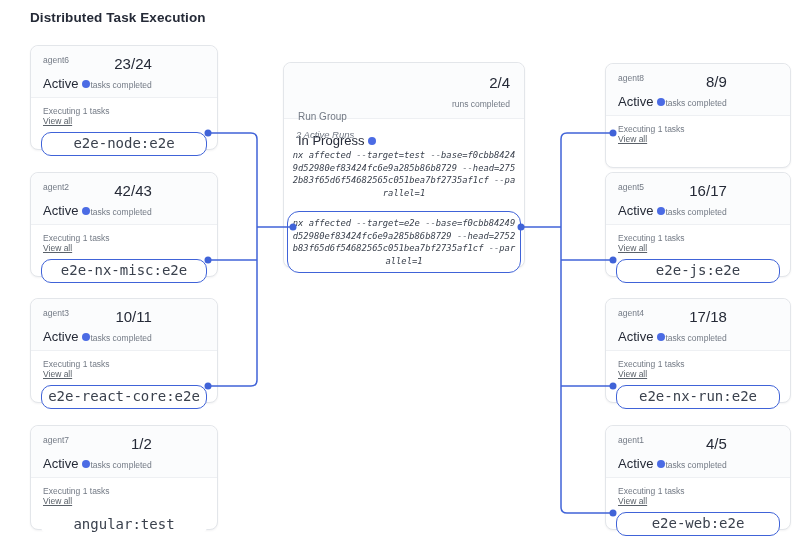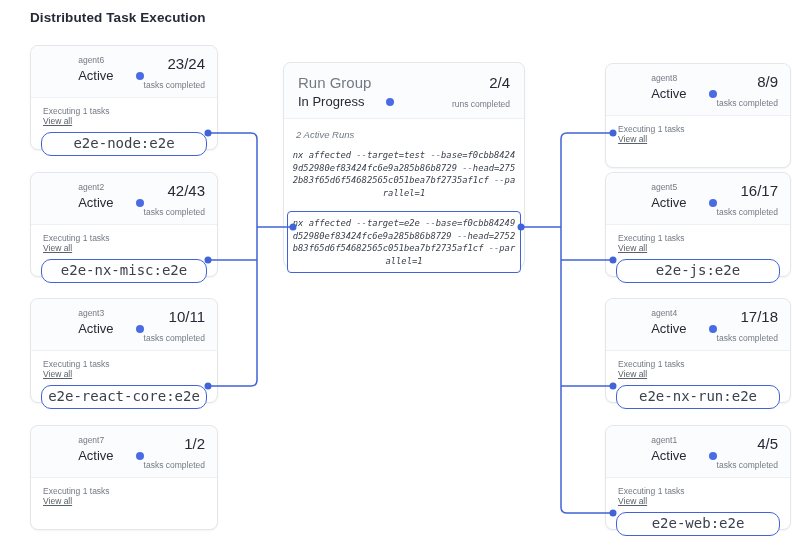--- a/index.html
+++ b/index.html
@@ -8,51 +8,51 @@
   #canvas { position:relative; width:732px; height:549px; background:#ffffff; }
 
   .page-title { position:absolute; left:30px; top:10px; font-size:13.5px;
     font-weight:bold; color:#252a37; letter-spacing:.1px; }
 
   .card { position:absolute; background:#ffffff; border:1px solid #e3e6ea;
     border-radius:8px; box-shadow:0 1px 2px rgba(16,24,40,.05); }
 
   .agent-card { width:188px; height:105px; }
   .card-top { height:52px; padding:9px 12px 0 12px; display:flex;
-    justify-content:flex-end; background:#fbfcfd;
+    justify-content:flex-start; background:#fbfcfd;
     border-bottom:1px solid #eef0f3; border-radius:8px 8px 0 0; }
   .agent-name { font-size:8.5px; color:#737a85; }
-  .status-row { display:flex; align-items:center; gap:22px; margin-top:3px;
+  .status-row { display:flex; align-items:center; gap:4px; margin-top:11px;
     font-size:13px; color:#252a37; }
   .dot { width:8px; height:8px; border-radius:50%; background:#4b6be4; flex:none; }
   .count { font-size:15px; font-weight:500; color:#252a37; text-align:right; }
   .caption { font-size:8.5px; color:#737a85; text-align:right; margin-top:8px; }
 
   .card-bottom { padding:8px 10px 0 10px; }
   .exec-row { display:flex; justify-content:space-between; align-items:baseline;
     font-size:8.5px; color:#737a85; padding:0 2px;flex-direction:column; }
   .view-all { color:#596068; text-decoration:underline; cursor:pointer; }
   .task-pill { margin-top:6px; height:24px; line-height:21px; text-align:center;
     font-family:"DejaVu Sans Mono", monospace; font-size:14px; color:#3a414d;
     border:1.5px solid #4063d8; border-radius:10px; background:#fff;
     overflow:hidden; white-space:nowrap; }
   .task-plain { border:none; line-height:24px; }
 
   
   .run-card { left:283px; top:62px; width:242px; height:206px; }
   .run-top { height:56px; padding:11px 14px 0 14px; display:flex;
     justify-content:space-between; background:#fbfcfd;
     border-bottom:1px solid #eef0f3; border-radius:8px 8px 0 0; }
-  .run-label { font-size:15px; color:#737a85; }
+  .run-label { font-size:10px; color:#737a85;margin-top:37px; }
   .run-body { padding:10px 0 0 0;font-style:italic; }
   .active-runs { font-size:9.5px; color:#737a85; margin:0 0 9px 12px; }
   .cmd { width:230px; margin:0 auto; font-family:"DejaVu Sans Mono", monospace;
     font-size:8.8px; line-height:12.5px; color:#3a414d; text-align:center; }
   .cmd-block { width:234px; margin:12px auto 0 auto; padding:5px 1px;
-    border:1.5px solid #4063d8; border-radius:4px; background:#fff; }
+    border:1.5px solid #4063d8; border-radius:12px; background:#fff; }
 
   .connectors { position:absolute; left:0; top:0; width:800px; height:549px;
     pointer-events:none; }
 </style>
 </head>
 <body>
 
 <div id="canvas">
 
   <div class="page-title">Distributed Task Execution</div>
@@ -138,20 +138,21 @@
       <div>
         <div class="count">1/2</div>
         <div class="caption">tasks completed</div>
       </div>
     </div>
     <div class="card-bottom">
       <div class="exec-row">
         <span>Executing 1 tasks</span>
         <span class="view-all">View all</span>
       </div>
+      <div class="task-pill task-plain">angular:test</div>
     </div>
   </div>
 
   <div class="card run-card">
     <div class="run-top">
       <div>
         <div class="run-label">Run Group</div>
         <div class="status-row">
             <span>In Progress</span>
             <span class="dot"></span>

